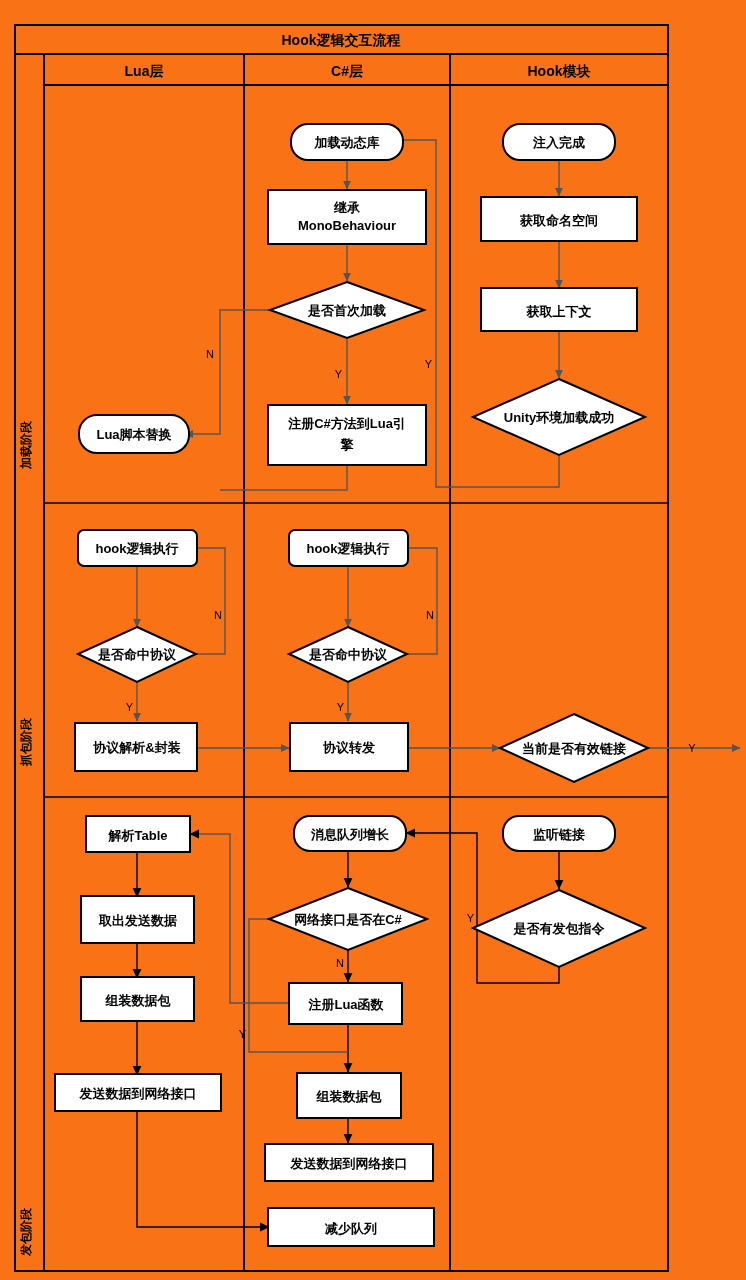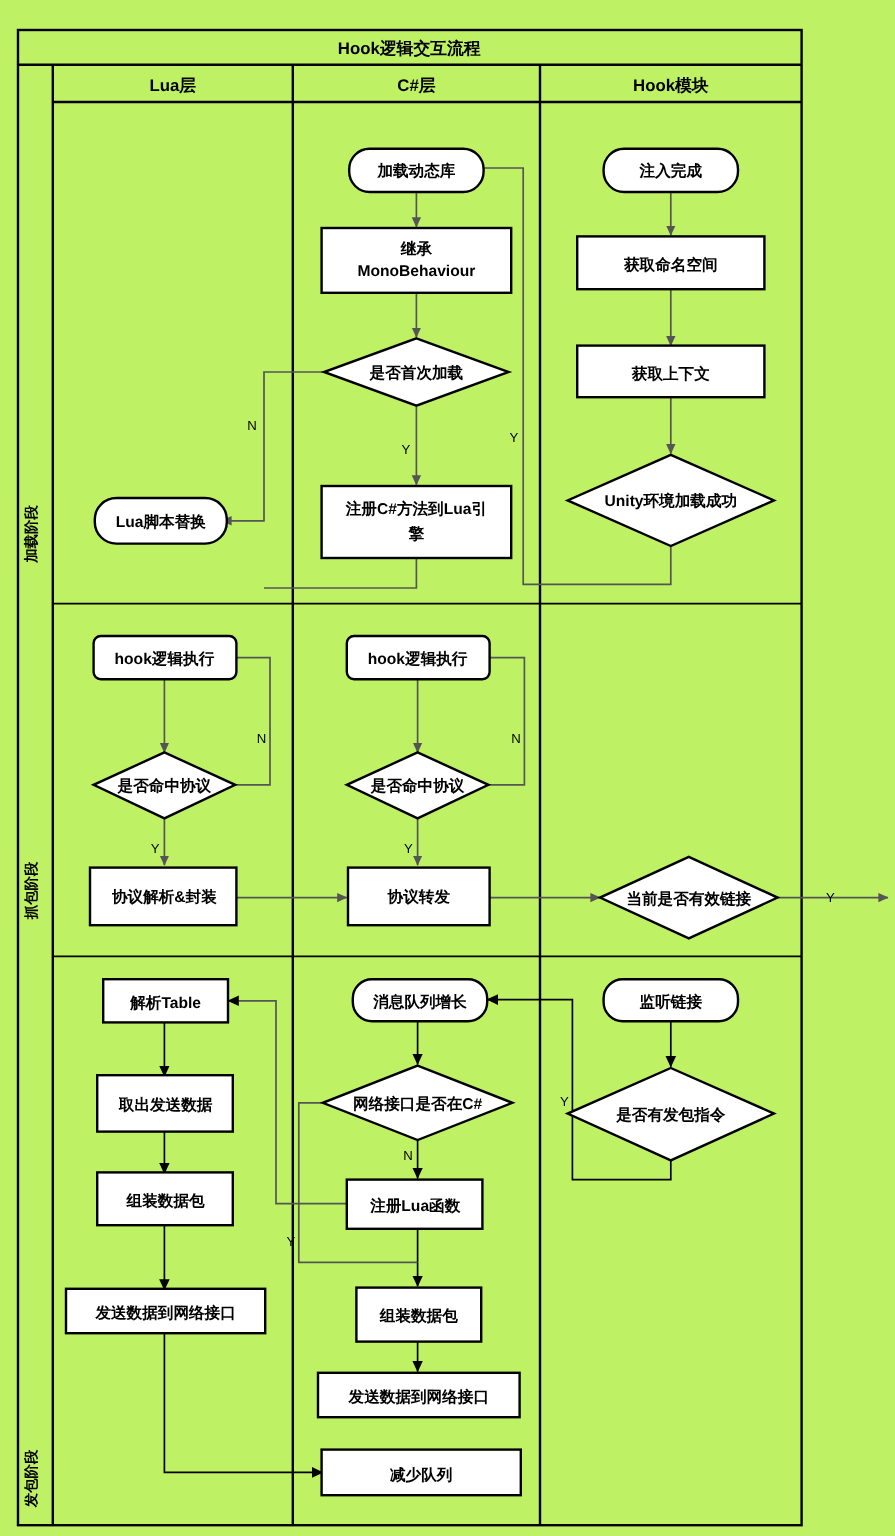--- a/index.html
+++ b/index.html
@@ -1,17 +1,17 @@
 <!DOCTYPE html>
 <html><head>
 <meta charset="utf-8">
 <style>
   html,body{margin:0;padding:0;background:#ffffff;}
   body{font-family:"Liberation Sans","DejaVu Sans",sans-serif;}
-  #root{position:relative;width:746px;height:1280px;overflow:hidden;background:#bef264;}
+  #root{position:relative;width:746px;height:1280px;overflow:hidden;background:#f97316;}
   svg{display:block;}
   .nodetext{font-family:"Liberation Sans","DejaVu Sans",sans-serif;font-weight:bold;font-size:13px;fill:#000;}
   .hdrtext{font-family:"Liberation Sans","DejaVu Sans",sans-serif;font-weight:bold;font-size:14px;fill:#000;}
   .lanetext{font-family:"Liberation Sans","DejaVu Sans",sans-serif;font-weight:bold;font-size:12px;fill:#000;}
   .edgelbl{font-family:"Liberation Sans","DejaVu Sans",sans-serif;font-size:11px;fill:#000;font-weight:normal;}
   .shape{fill:#ffffff;stroke:#000000;stroke-width:2;}
   .frame{fill:none;stroke:#000000;stroke-width:2;}
   .lane{fill:none;stroke:#000000;stroke-width:1.6;}
   .conn{fill:none;stroke:#555555;stroke-width:1.4;}
   .connd{fill:none;stroke:#000000;stroke-width:1.4;}

